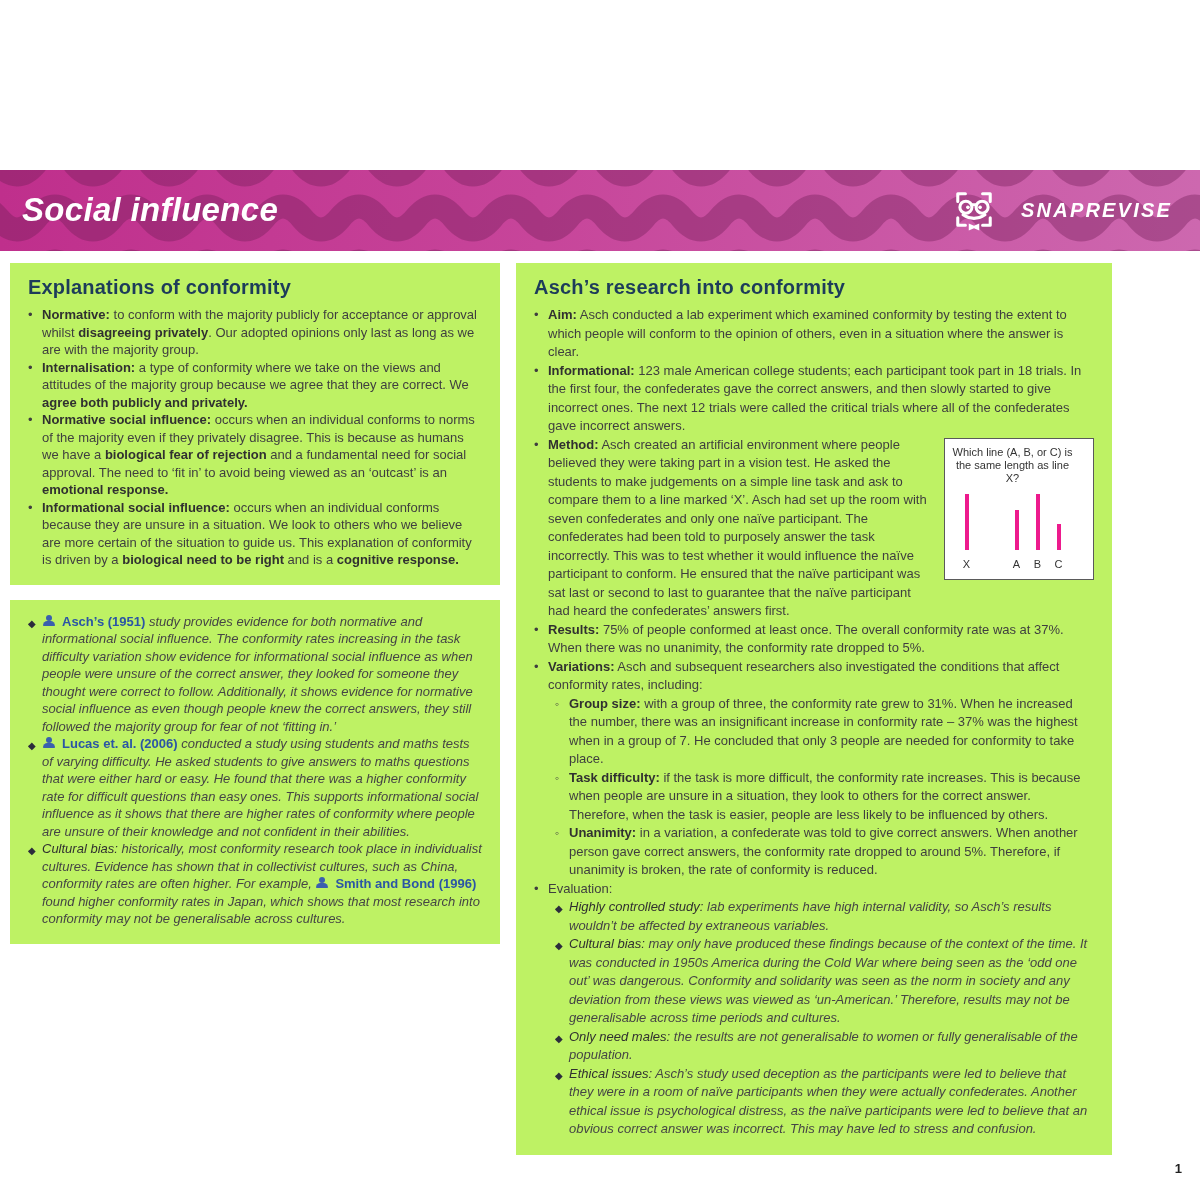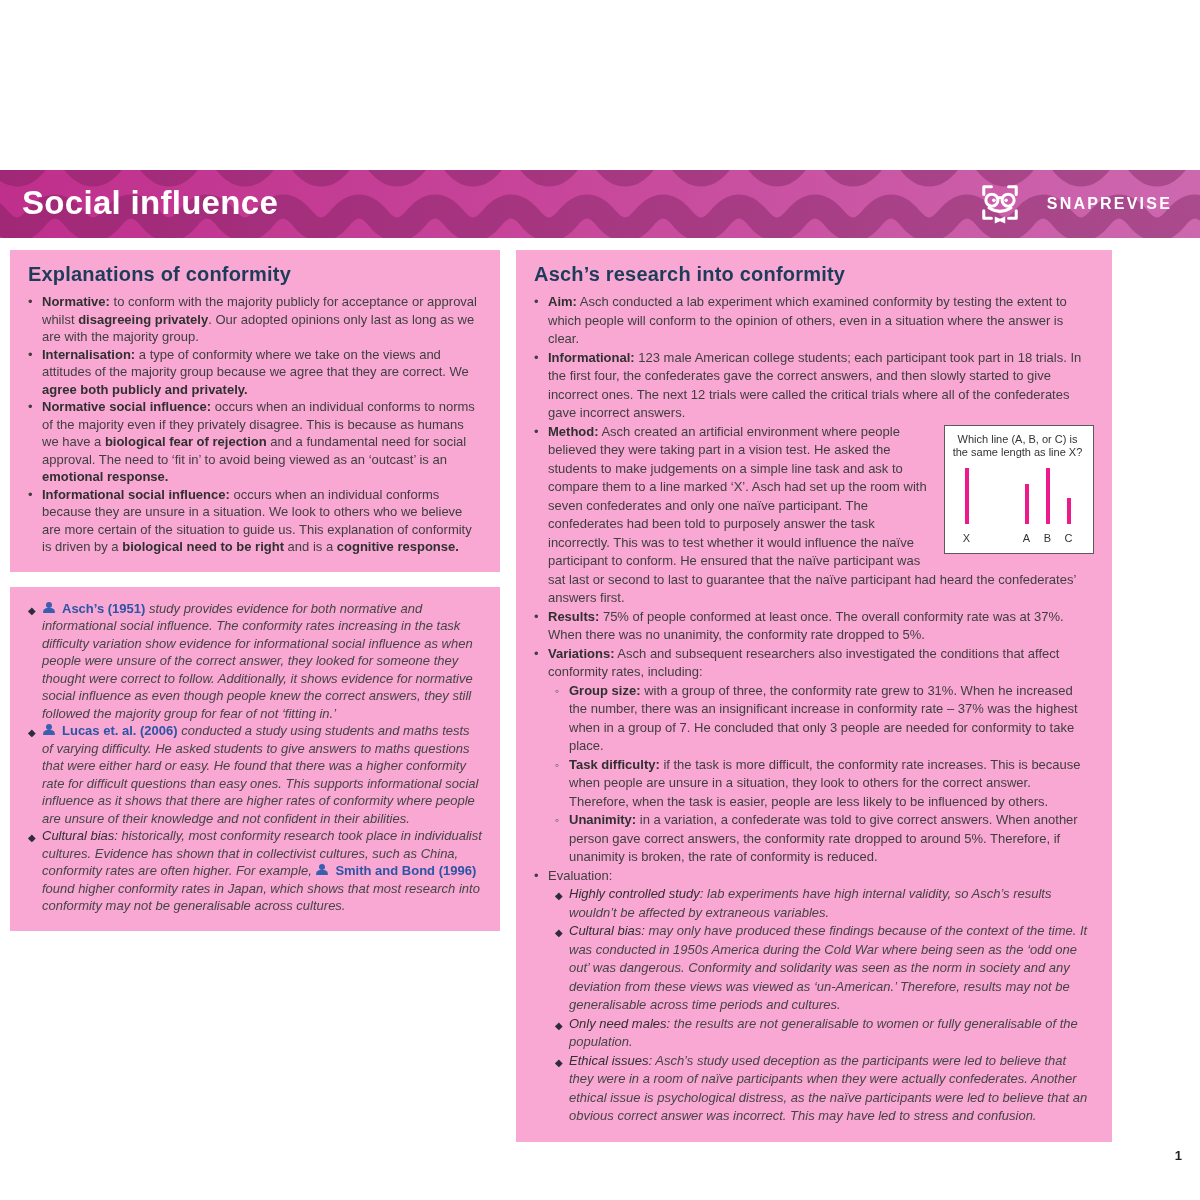--- a/index.html
+++ b/index.html
@@ -9,46 +9,47 @@
     background:#ffffff;
     font-family:"Liberation Sans", sans-serif;
     position:relative;
     overflow:hidden;
   }
 
   
   .header-band {
     position:relative;
     margin-top:170px;
-    width:1200px; height:68px;
+    width:1200px; height:81px;
     background:linear-gradient(90deg,#bf2f8c 0%, #c7459a 45%, #cd68af 100%);
     overflow:hidden;
+    font-style:italic;
   }
   .waves { position:absolute; left:0; top:0; width:1200px; height:95px; }
   .waves path { fill:none; stroke-width:24; opacity:0.38; }
   .header-title {
     position:absolute; left:22px; top:50%; transform:translateY(-52%);
     color:#ffffff; font-size:33px; font-weight:bold; letter-spacing:0.3px;
   }
   .brand {
     position:absolute; right:28px; top:50%; transform:translateY(-50%);
     display:flex; align-items:center; gap:10px; color:#ffffff;
   }
   .logo { width:42px; height:44px; }
-  .brand-text { font-size:16px; font-weight:bold; letter-spacing:2.2px;margin-left:16px; }
+  .brand-text { font-size:20px; font-weight:bold; letter-spacing:2.2px;margin-left:16px; }
 
   
   .content {
     margin:12px 10px 0 10px;
     display:flex; gap:16px; align-items:flex-start;
   }
   .col-left { width:490px; flex:none; display:flex; flex-direction:column; gap:15px; }
   .col-right { width:596px; flex:none; }
 
-  .panel { background:#f9a8d4; padding:13px 18px 16px 18px; }
+  .panel { background:#bef264; padding:13px 18px 16px 18px; }
   .panel h2 {
     margin:0 0 7px 0;
     font-size:20px; font-weight:bold; color:#1d3c5a;
     letter-spacing:0.2px;
   }
 
   .li { display:flex; font-size:13px; line-height:17.5px; color:#3f3f3f; }
   .col-right .li { line-height:18.5px; }
   .li.indent { margin-left:21px; }
   .bullet { flex:none; width:14px; }
@@ -74,21 +75,21 @@
   .person-icon::after {
     content:""; position:absolute; left:0; bottom:0;
     width:12px; height:5px; border-radius:6px 6px 1px 1px; background:#3a5fae;
   }
 
   
   .figure {
     float:right; width:150px;
     margin:2px 0 6px 12px;
     background:#ffffff; border:1px solid #5a5a5a;
-    padding:7px 10px 6px 7px;
+    padding:7px 20px 6px 7px;
   }
   .fig-caption {
     font-size:11px; line-height:13px; text-align:center;
     color:#333333; font-style:normal; margin-bottom:9px;
   }
   .fig-bars { display:flex; align-items:flex-end; padding:0 8px; gap:8px; }
   .fig-spacer { flex:1; }
   .fig-group { display:flex; flex-direction:column; align-items:center; width:13px; }
   .fig-bar { width:4px; }
   .fig-label { font-size:11px; color:#333333; margin-top:5px; }

